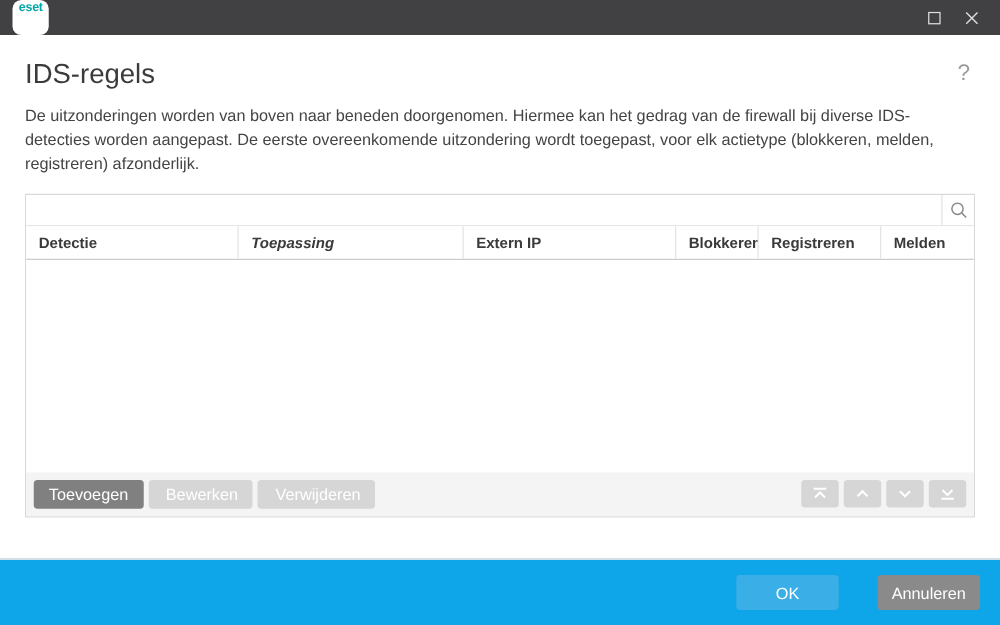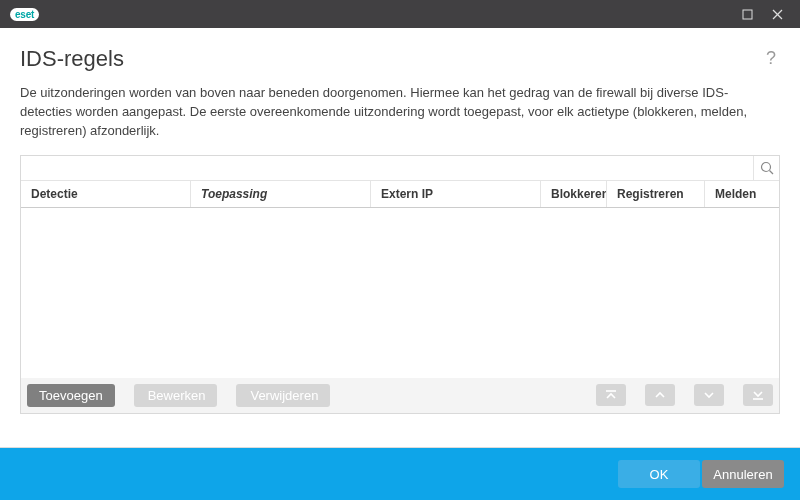--- a/index.html
+++ b/index.html
@@ -10,21 +10,20 @@
   height: 500px;
   overflow: hidden;
   display: flex;
   flex-direction: column;
 }
 .titlebar {
   background: #414042;
   color: #fff;
   height: 28px;
   display: flex;
-  align-items: center;
   padding: 0 8px 0 10px;
   font-size: 12px;
 }
 .brand-badge {
   background: #fff;
   color: #00a6a6;
   font-weight: 700;
   font-size: 10px;
   padding: 1px 5px;
   border-radius: 7px;
@@ -117,21 +116,21 @@
 
 .tbody {
   height: 170px;
   background: #fff;
 }
 
 .table-footer {
   display: flex;
   padding: 6px;
   background: #f4f4f4;
-  gap: 19px;
+  gap: 4px;
 }
 .tf-btn {
   background: #808080;
   color: #fff;
   border: none;
   border-radius: 3px;
   padding: 4px 12px;
   font-size: 13px;
   cursor: pointer;
 }
@@ -165,21 +164,21 @@
 }
 .btn {
   min-width: 82px;
   height: 28px;
   border: none;
   border-radius: 3px;
   font-size: 13px;
   cursor: pointer;
 }
 .btn-primary { background: #3aaee6; color: #fff; }
-.btn-secondary { background: #8a8a8a; color: #fff; }
+.btn-secondary { background: #8a8a8a; color: #fff; margin-left: 29px; }
 </style>
 </head>
 <body>
 
 <div class="titlebar">
   <span class="brand-badge">eset</span>
   <span class="titlebar-spacer"></span>
   <div class="win-btn">
     <svg width="11" height="11" viewBox="0 0 11 11" fill="none" stroke-width="1">
         <rect x="1" y="1" width="9" height="9"></rect>

